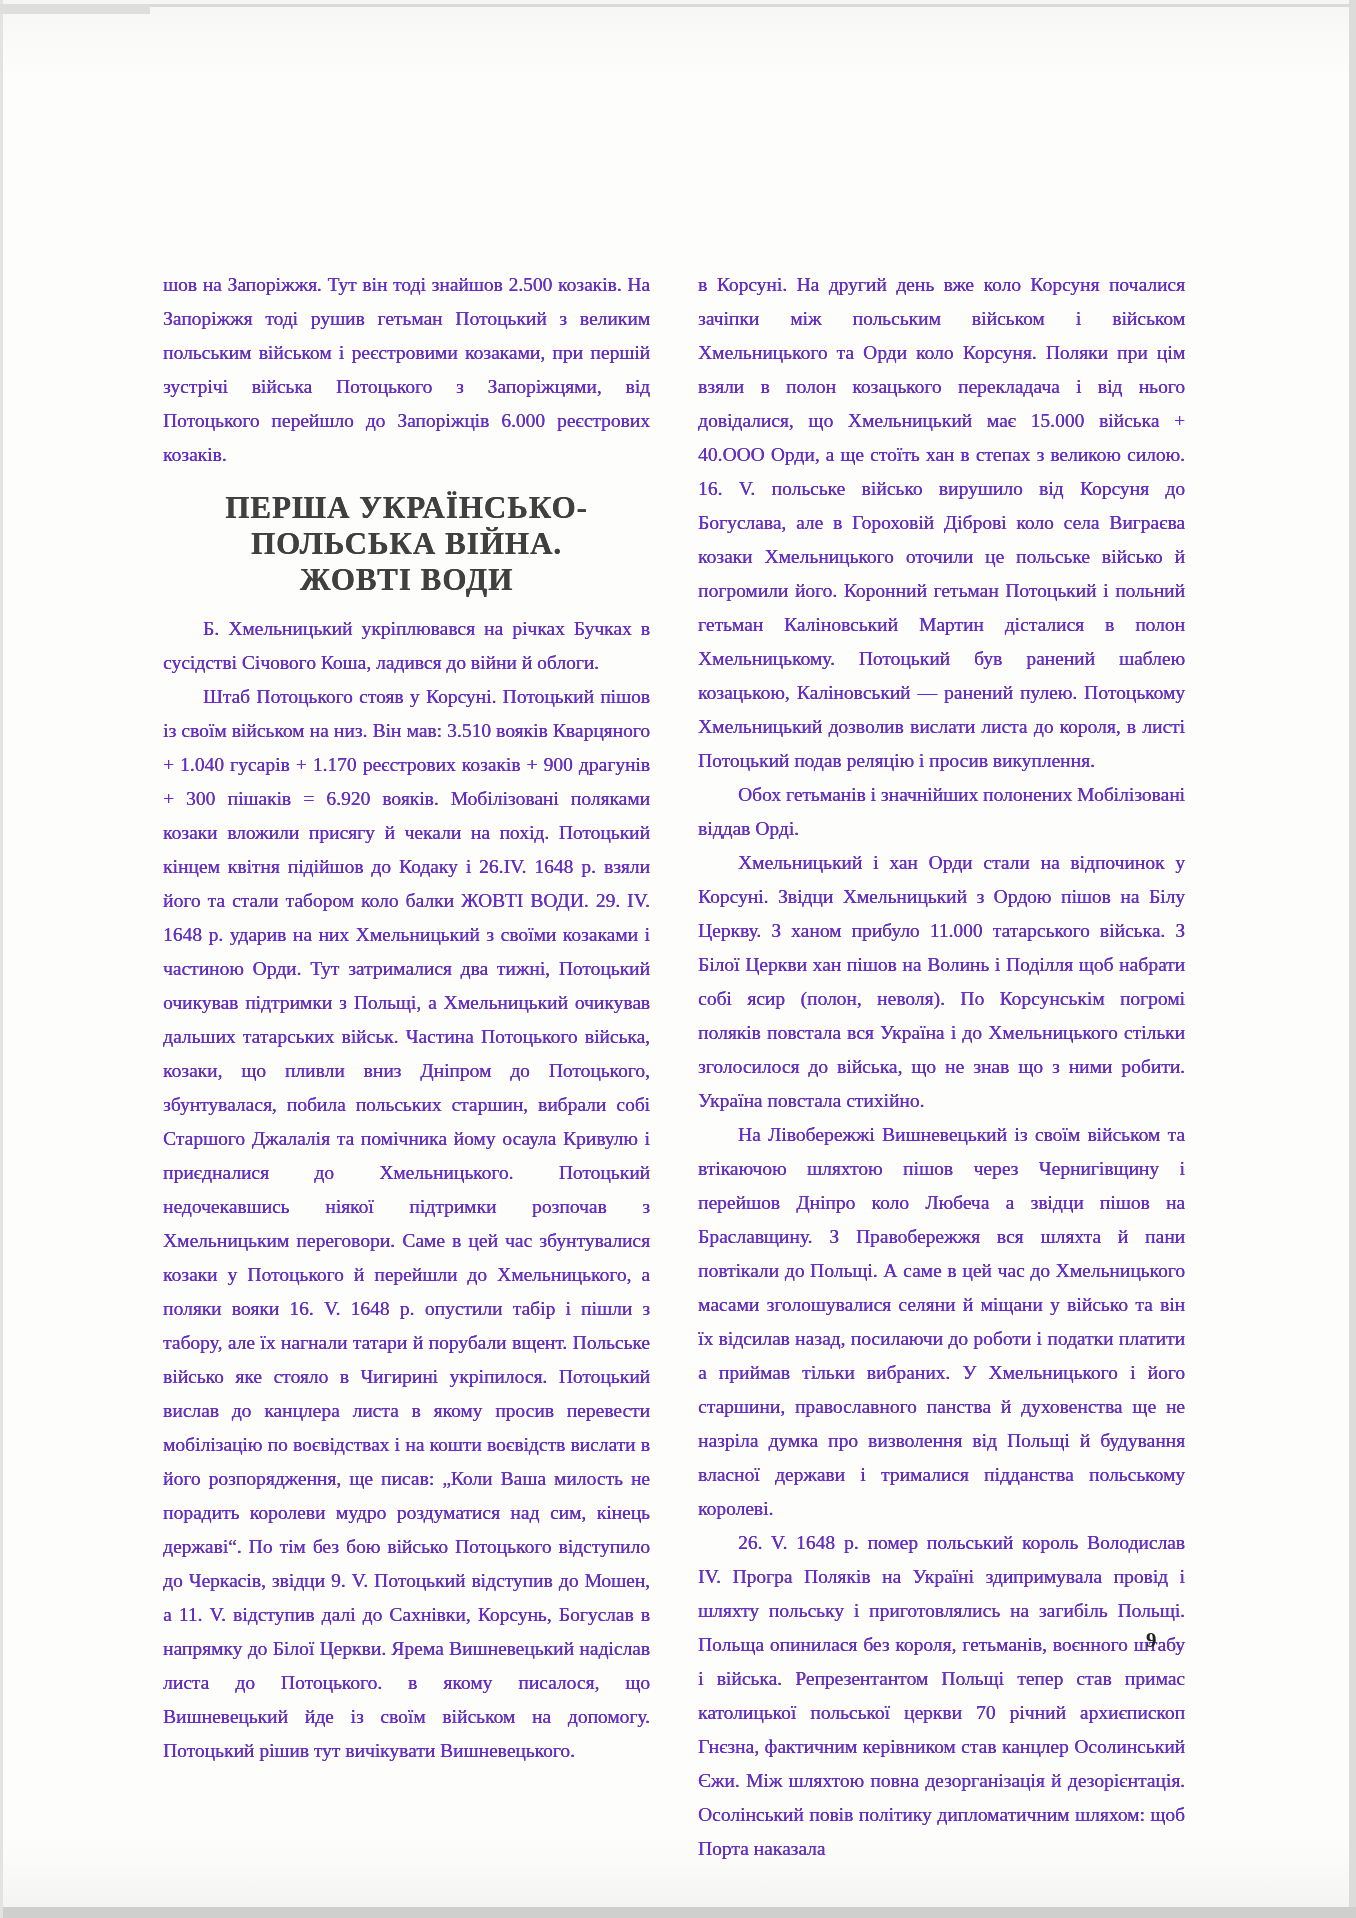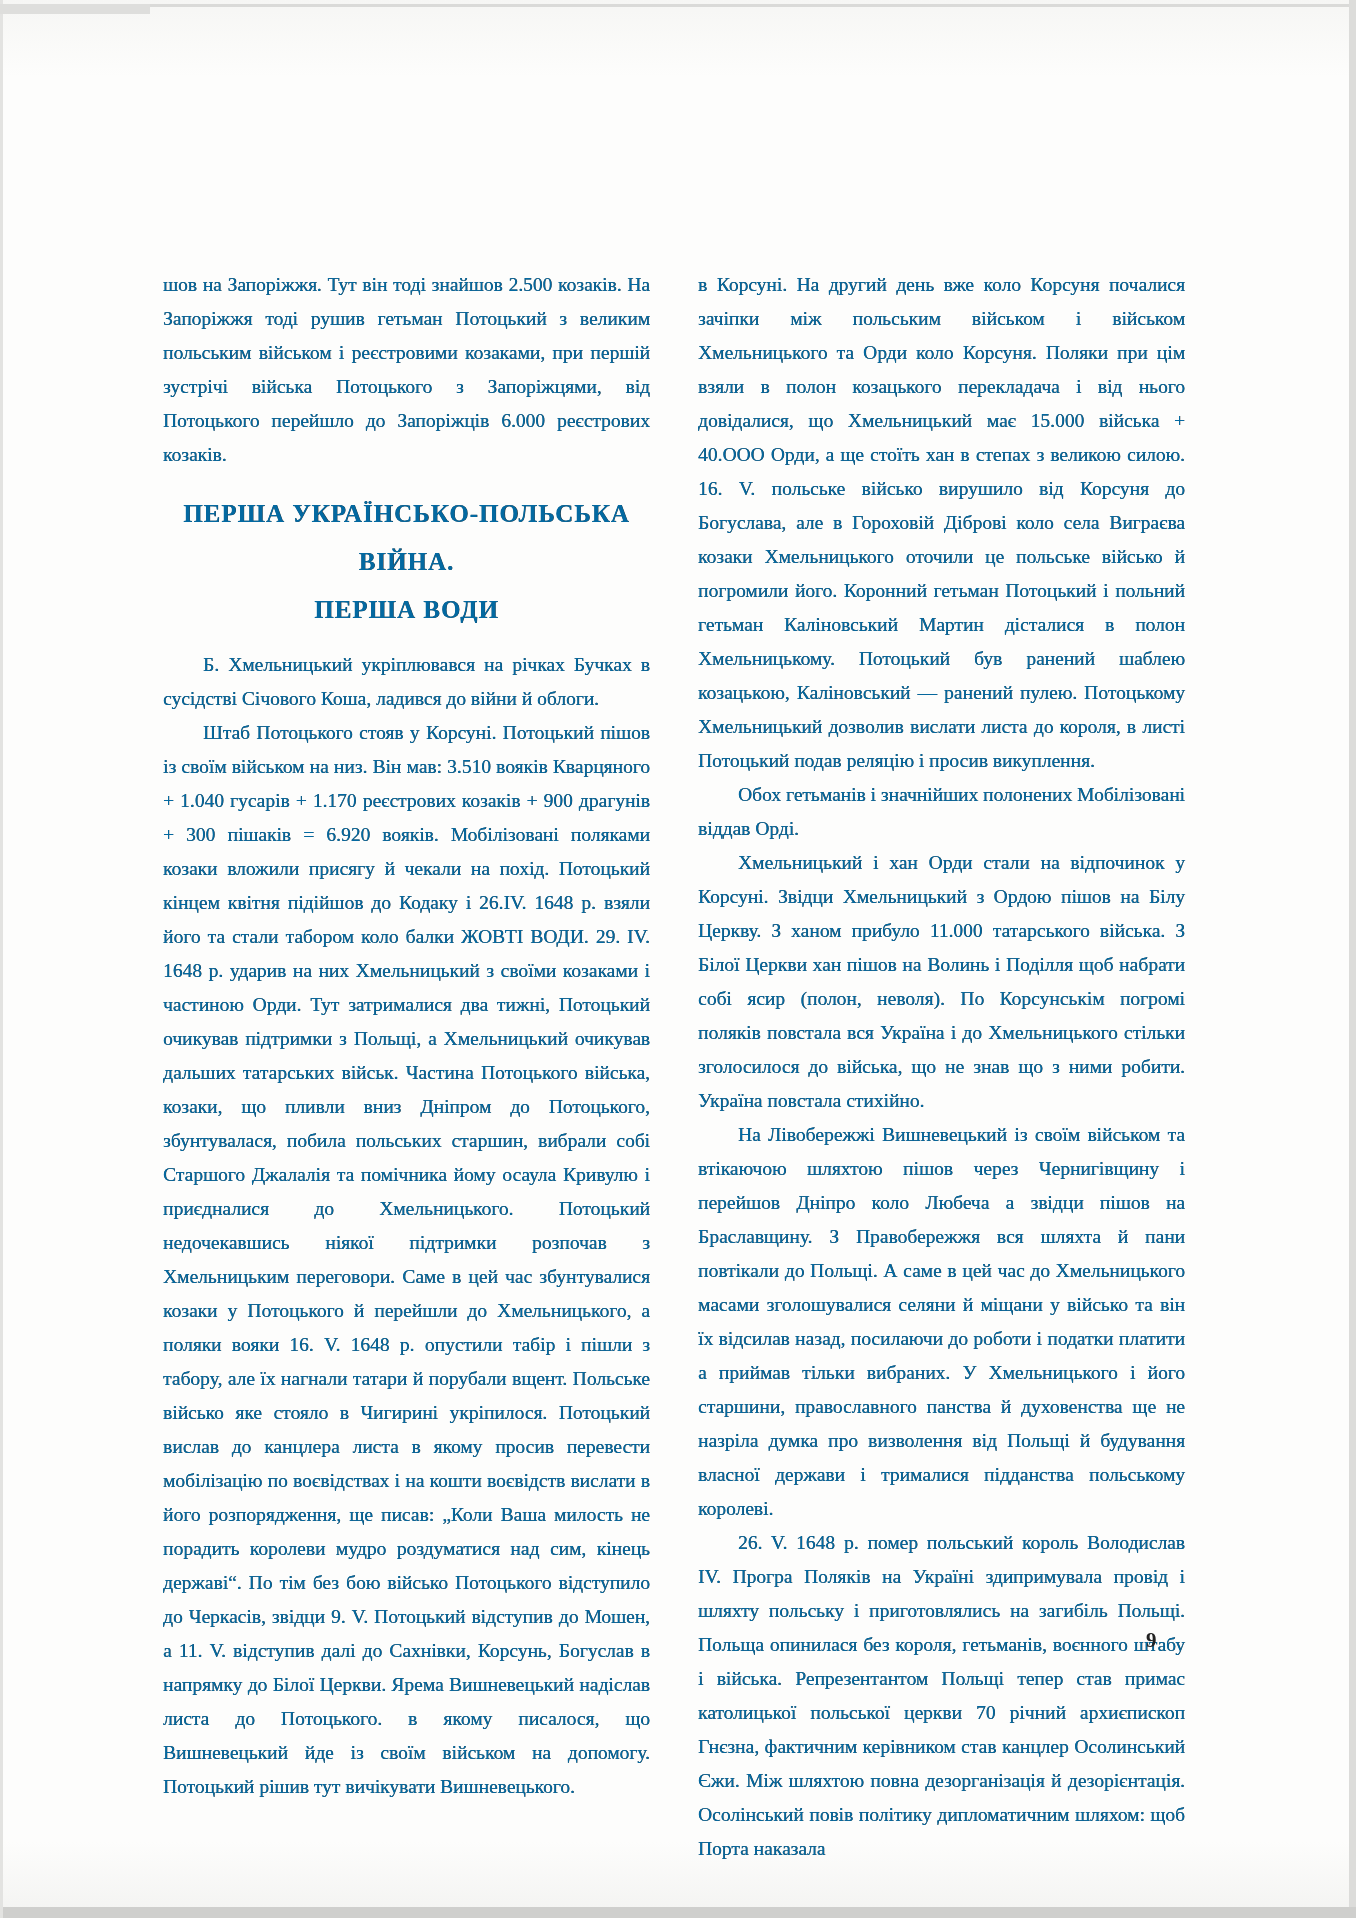--- a/index.html
+++ b/index.html
@@ -36,35 +36,35 @@
   }
   .col {
     width: 487px;
     flex: 0 0 487px;
   }
   .col p {
     margin: 0;
     font-size: 19.5px;
     line-height: 34px;
     text-align: justify;
-    color: #0369a1;
+    color: #6d28d9;
     text-shadow: 0.25px 0 0 #3a3a3a;
   }
   .col p.indent {
     text-indent: 40px;
     font-family: Liberation Serif, serif;
   }
   .heading {
     margin: 18px 0 14px 0;
     text-align: center;
-    font-size: 25px;
-    line-height: 48px;
+    font-size: 31px;
+    line-height: 36px;
     font-weight: bold;
     letter-spacing: 1px;
-    color: #0369a1;
+    color: #404040;
     text-shadow: 0.3px 0 0 #333;
   }
   .heading span { display: block; }
   .page-number {
     position: absolute;
     top: 1628px;
     left: 1146px;
     font-size: 21px;
     font-weight: bold;
     color: #222;
@@ -78,21 +78,21 @@
 <div class="edge edge-bottom"></div>
 <div class="edge edge-left"></div>
 <div class="corner-mark"></div>
 
 <div class="text-block">
 
   <div class="col">
     <p class="cont">шов на Запоріжжя. Тут він тоді знайшов 2.500 козаків. На Запоріжжя тоді рушив гетьман Потоцький з великим польським військом і реєстровими козаками, при першій зустрічі війська Потоцького з Запоріжцями, від Потоцького перейшло до Запоріжців 6.000 реєстрових козаків.</p>
     <h2 class="heading">
       <span>ПЕРША УКРАЇНСЬКО-ПОЛЬСЬКА ВІЙНА.</span>
-      <span>ПЕРША ВОДИ</span>
+      <span>ЖОВТІ ВОДИ</span>
     </h2>
     <p class="indent">Б. Хмельницький укріплювався на річках Бучках в сусідстві Січового Коша, ладився до війни й облоги.</p>
     <p class="indent">Штаб Потоцького стояв у Корсуні. Потоцький пішов із своїм військом на низ. Він мав: 3.510 вояків Кварцяного + 1.040 гусарів + 1.170 реєстрових козаків + 900 драгунів + 300 пішаків = 6.920 вояків. Мобілізовані поляками козаки вложили присягу й чекали на похід. Потоцький кінцем квітня підійшов до Кодаку і 26.IV. 1648 р. взяли його та стали табором коло балки ЖОВТІ ВОДИ. 29. IV. 1648 р. ударив на них Хмельницький з своїми козаками і частиною Орди. Тут затрималися два тижні, Потоцький очикував підтримки з Польщі, а Хмельницький очикував дальших татарських військ. Частина Потоцького війська, козаки, що пливли вниз Дніпром до Потоцького, збунтувалася, побила польських старшин, вибрали собі Старшого Джалалія та помічника йому осаула Кривулю і приєдналися до Хмельницького. Потоцький недочекавшись ніякої підтримки розпочав з Хмельницьким переговори. Саме в цей час збунтувалися козаки у Потоцького й перейшли до Хмельницького, а поляки вояки 16. V. 1648 р. опустили табір і пішли з табору, але їх нагнали татари й порубали вщент. Польське військо яке стояло в Чигирині укріпилося. Потоцький вислав до канцлера листа в якому просив перевести мобілізацію по воєвідствах і на кошти воєвідств вислати в його розпорядження, ще писав: „Коли Ваша милость не порадить королеви мудро роздуматися над сим, кінець державі“. По тім без бою військо Потоцького відступило до Черкасів, звідци 9. V. Потоцький відступив до Мошен, а 11. V. відступив далі до Сахнівки, Корсунь, Богуслав в напрямку до Білої Церкви. Ярема Вишневецький надіслав листа до Потоцького. в якому писалося, що Вишневецький йде із своїм військом на допомогу. Потоцький рішив тут вичікувати Вишневецького.</p>
   </div>
 
   <div class="col">
     <p class="cont">в Корсуні. На другий день вже коло Корсуня почалися зачіпки між польським військом і військом Хмельницького та Орди коло Корсуня. Поляки при цім взяли в полон козацького перекладача і від нього довідалися, що Хмельницький має 15.000 війська + 40.ООО Орди, а ще стоїть хан в степах з великою силою. 16. V. польське військо вирушило від Корсуня до Богуслава, але в Гороховій Діброві коло села Виграєва козаки Хмельницького оточили це польське військо й погромили його. Коронний гетьман Потоцький і польний гетьман Каліновський Мартин дісталися в полон Хмельницькому. Потоцький був ранений шаблею козацькою, Каліновський — ранений пулею. Потоцькому Хмельницький дозволив вислати листа до короля, в листі Потоцький подав реляцію і просив викуплення.</p>
     <p class="indent">Обох гетьманів і значнійших полонених Мобілізовані віддав Орді.</p>
     <p class="indent">Хмельницький і хан Орди стали на відпочинок у Корсуні. Звідци Хмельницький з Ордою пішов на Білу Церкву. З ханом прибуло 11.000 татарського війська. З Білої Церкви хан пішов на Волинь і Поділля щоб набрати собі ясир (полон, неволя). По Корсунськім погромі поляків повстала вся Україна і до Хмельницького стільки зголосилося до війська, що не знав що з ними робити. Україна повстала стихійно.</p>
     <p class="indent">На Лівобережжі Вишневецький із своїм військом та втікаючою шляхтою пішов через Чернигівщину і перейшов Дніпро коло Любеча а звідци пішов на Браславщину. З Правобережжя вся шляхта й пани повтікали до Польщі. А саме в цей час до Хмельницького масами зголошувалися селяни й міщани у військо та він їх відсилав назад, посилаючи до роботи і податки платити а приймав тільки вибраних. У Хмельницького і його старшини, православного панства й духовенства ще не назріла думка про визволення від Польщі й будування власної держави і трималися підданства польському королеві.</p>

